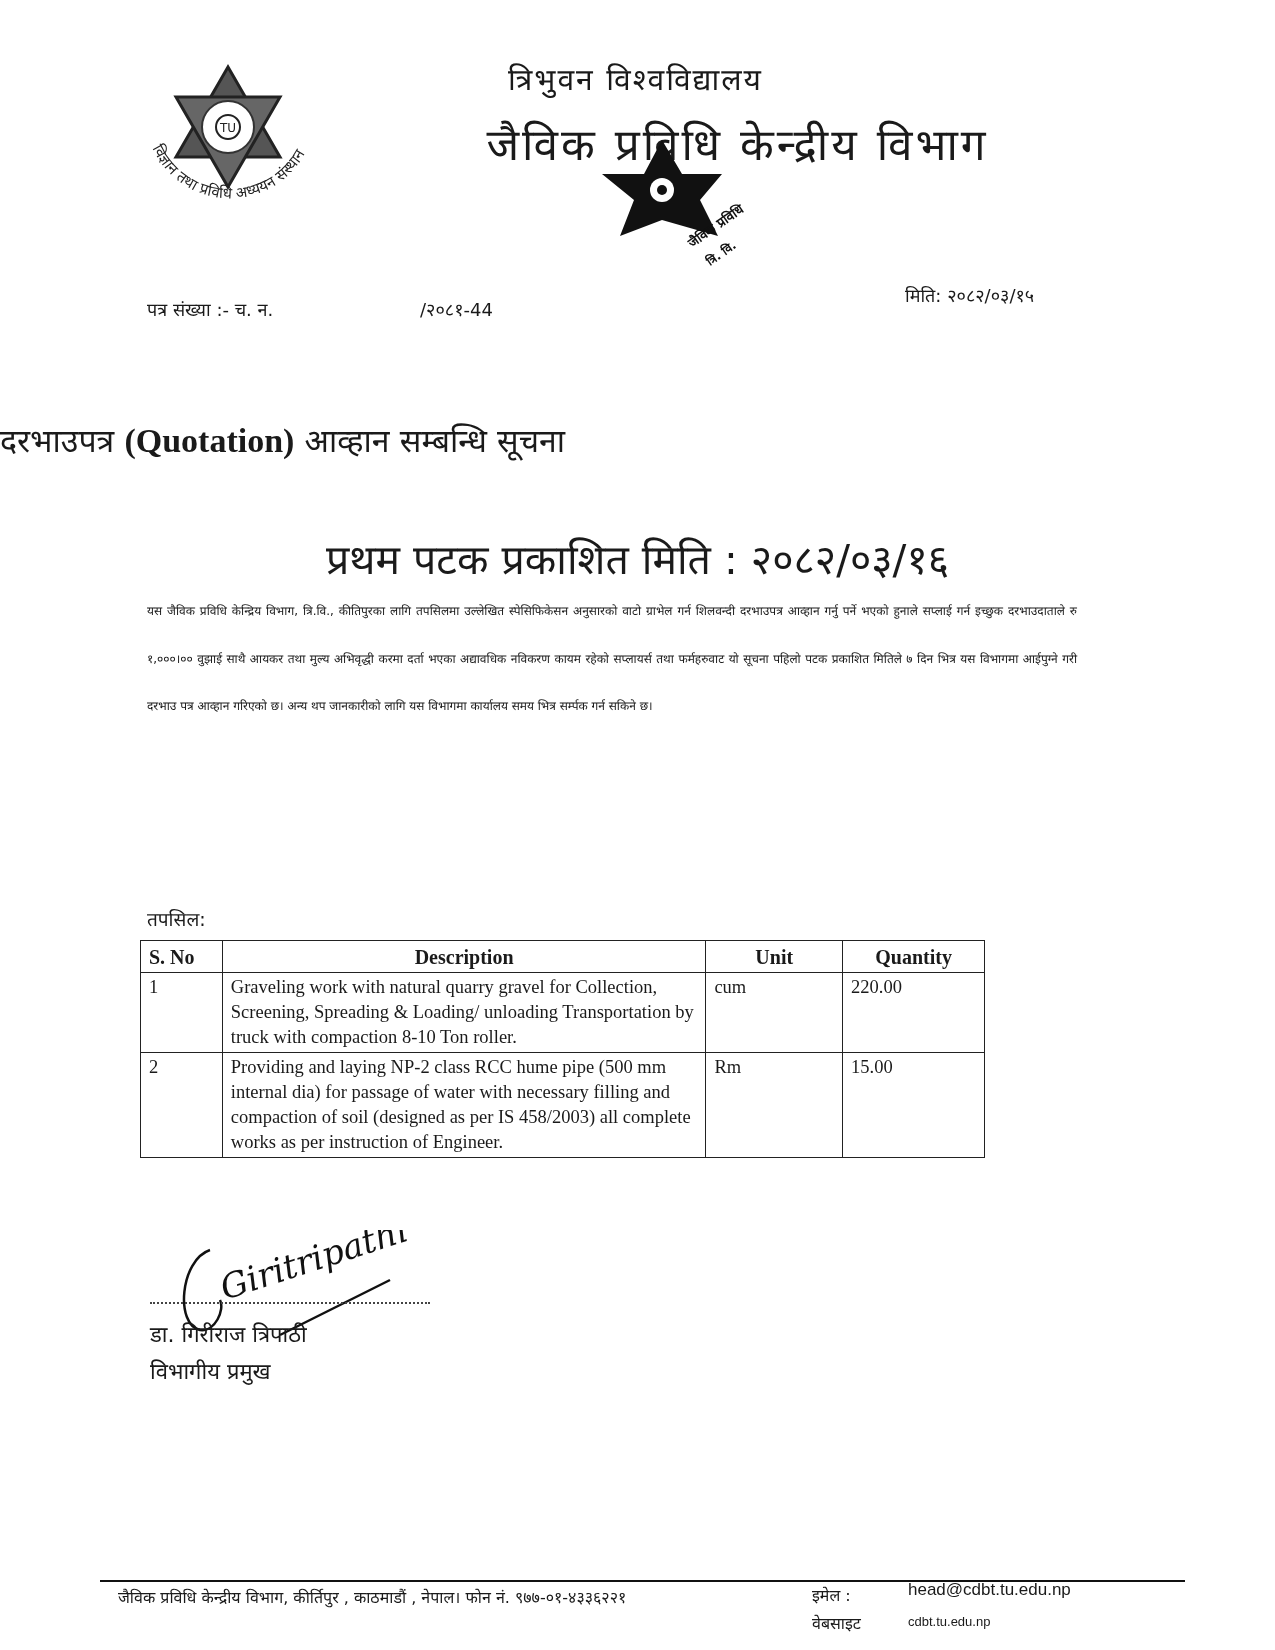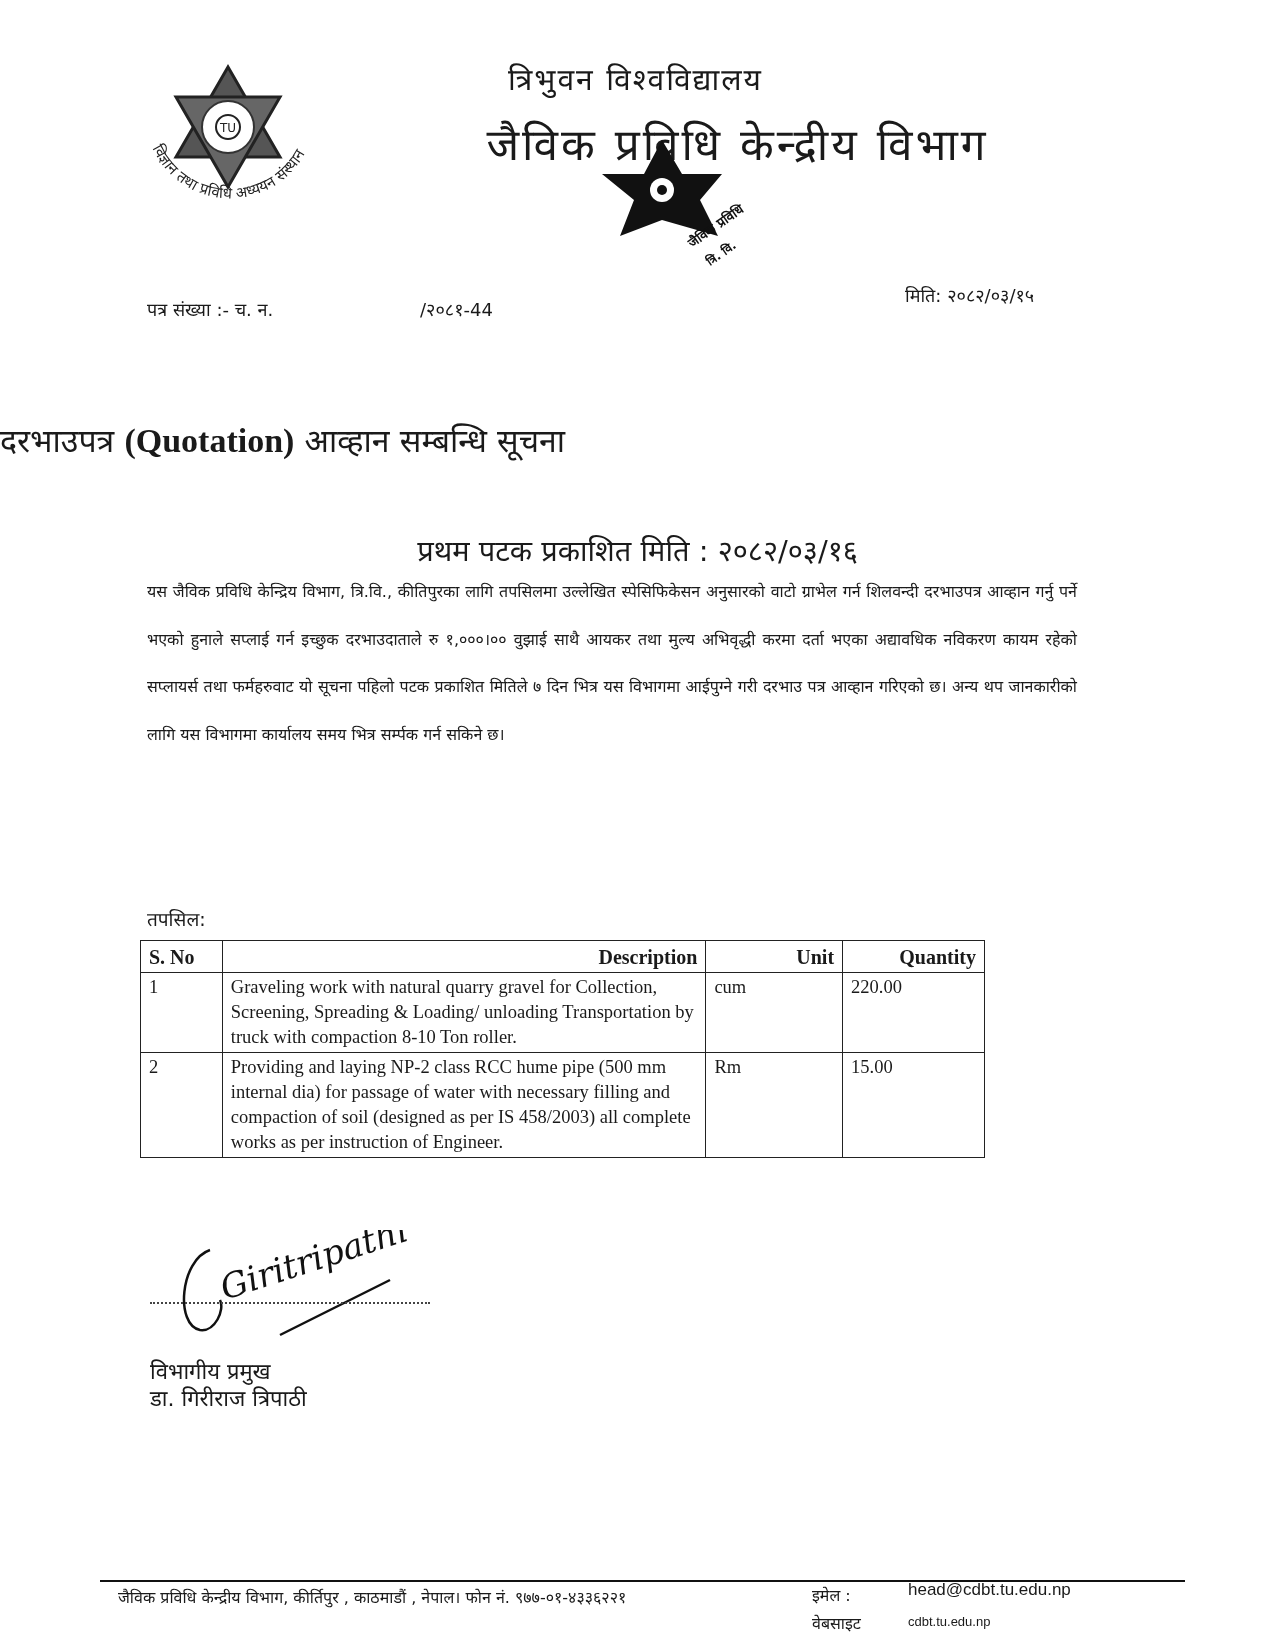--- a/index.html
+++ b/index.html
@@ -14,37 +14,37 @@
   #stamp { left: 600px; top: 138px; width: 180px; height: 140px; }
   
   #univ-name { left: 0; width: 1111px; top: 58px; text-align: center; font-size: 30px; letter-spacing: 2px; padding-left: 160px; box-sizing: border-box; }
   #dept-name { left: 0; width: 1275px; top: 113px; text-align: center; font-size: 44px; letter-spacing: 3px; padding-left: 200px; box-sizing: border-box; }
   #ref-label { left: 147px; top: 297px; font-size: 18px; }
   #ref-number { left: 420px; top: 297px; font-size: 18px; }
   #date-line { left: 905px; top: 283px; font-size: 18px; }
   
   #notice-title { left: 0; width: 1275px; top: 418px; font-size: 32px; }
   #notice-title .latin { font-family: "Liberation Serif", serif; font-weight: bold; font-size: 34px; }
-  #publish-date { left: 0; width: 1275px; top: 530px; text-align: center; font-size: 29px; }
+  #publish-date { left: 0; width: 1275px; top: 530px; text-align: center; font-size: 41px; }
   
-  #body-text { left: 147px; top: 568px; width: 930px; font-size: 16px; line-height: 47.5px; text-align: justify; text-align-last: left; }
+  #body-text { left: 147px; top: 588px; width: 930px; font-size: 12px; line-height: 47.5px; text-align: justify; text-align-last: left; }
   #tapasil { left: 147px; top: 906px; font-size: 19px; }
   
   #items-table { left: 140px; top: 940px; width: 845px; border-collapse: collapse; font-family: "Liberation Serif", serif; font-size: 18.5px; line-height: 25px; border-radius: 32px; }
   #items-table th, #items-table td { border: 1.5px solid #222; vertical-align: top; padding: 2px 8px; text-align: left; }
   #items-table th { font-weight: bold; font-size: 20px; padding-top: 4px; }
-  #items-table th.center { text-align: right; }
+  #items-table th.center { text-align: center; }
   .col-sno { width: 62px; }
   .col-desc { width: 450px; }
   .col-unit { width: 115px; }
   .col-qty { width: 120px; margin-top: 12px; }
   
   #signature { left: 170px; top: 1230px; width: 330px; height: 110px; }
   #sign-dots { left: 150px; top: 1300px; width: 280px; border-bottom: 2px dotted #444; height: 2px; }
-  #signer-name { left: 150px; top: 1382px; font-size: 22px; }
+  #signer-name { left: 150px; top: 1318px; font-size: 22px; }
   #signer-title { left: 150px; top: 1355px; font-size: 22px; }
   
   #footer-rule { left: 100px; top: 1580px; width: 1085px; height: 0; border-top: 2px solid #111; }
   #footer-address { left: 118px; top: 1586px; font-size: 16px; }
   #footer-email-label { left: 812px; top: 1584px; font-size: 16px; }
   #footer-email { left: 908px; top: 1580px; font-size: 17px; font-family: "Liberation Sans", sans-serif; }
   #footer-web-label { left: 812px; top: 1612px; font-size: 16px; }
   #footer-web { left: 908px; top: 1614px; font-size: 13px; font-family: "Liberation Sans", sans-serif; }
 </style>
 </head>

